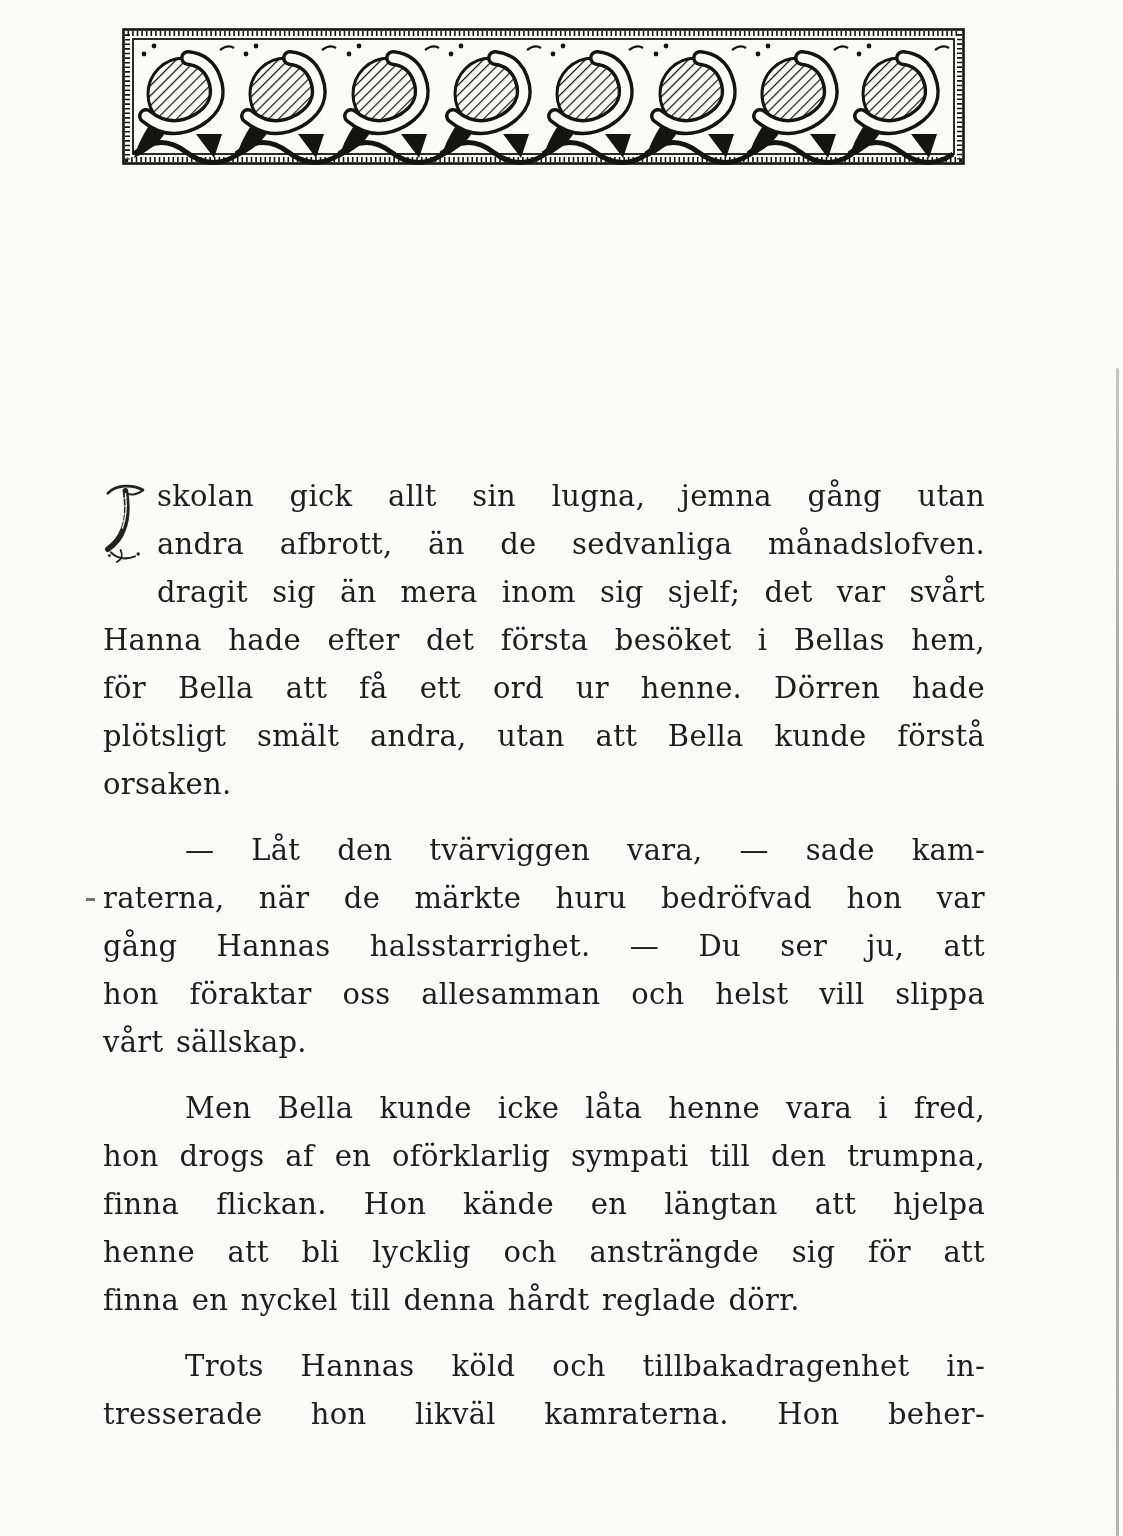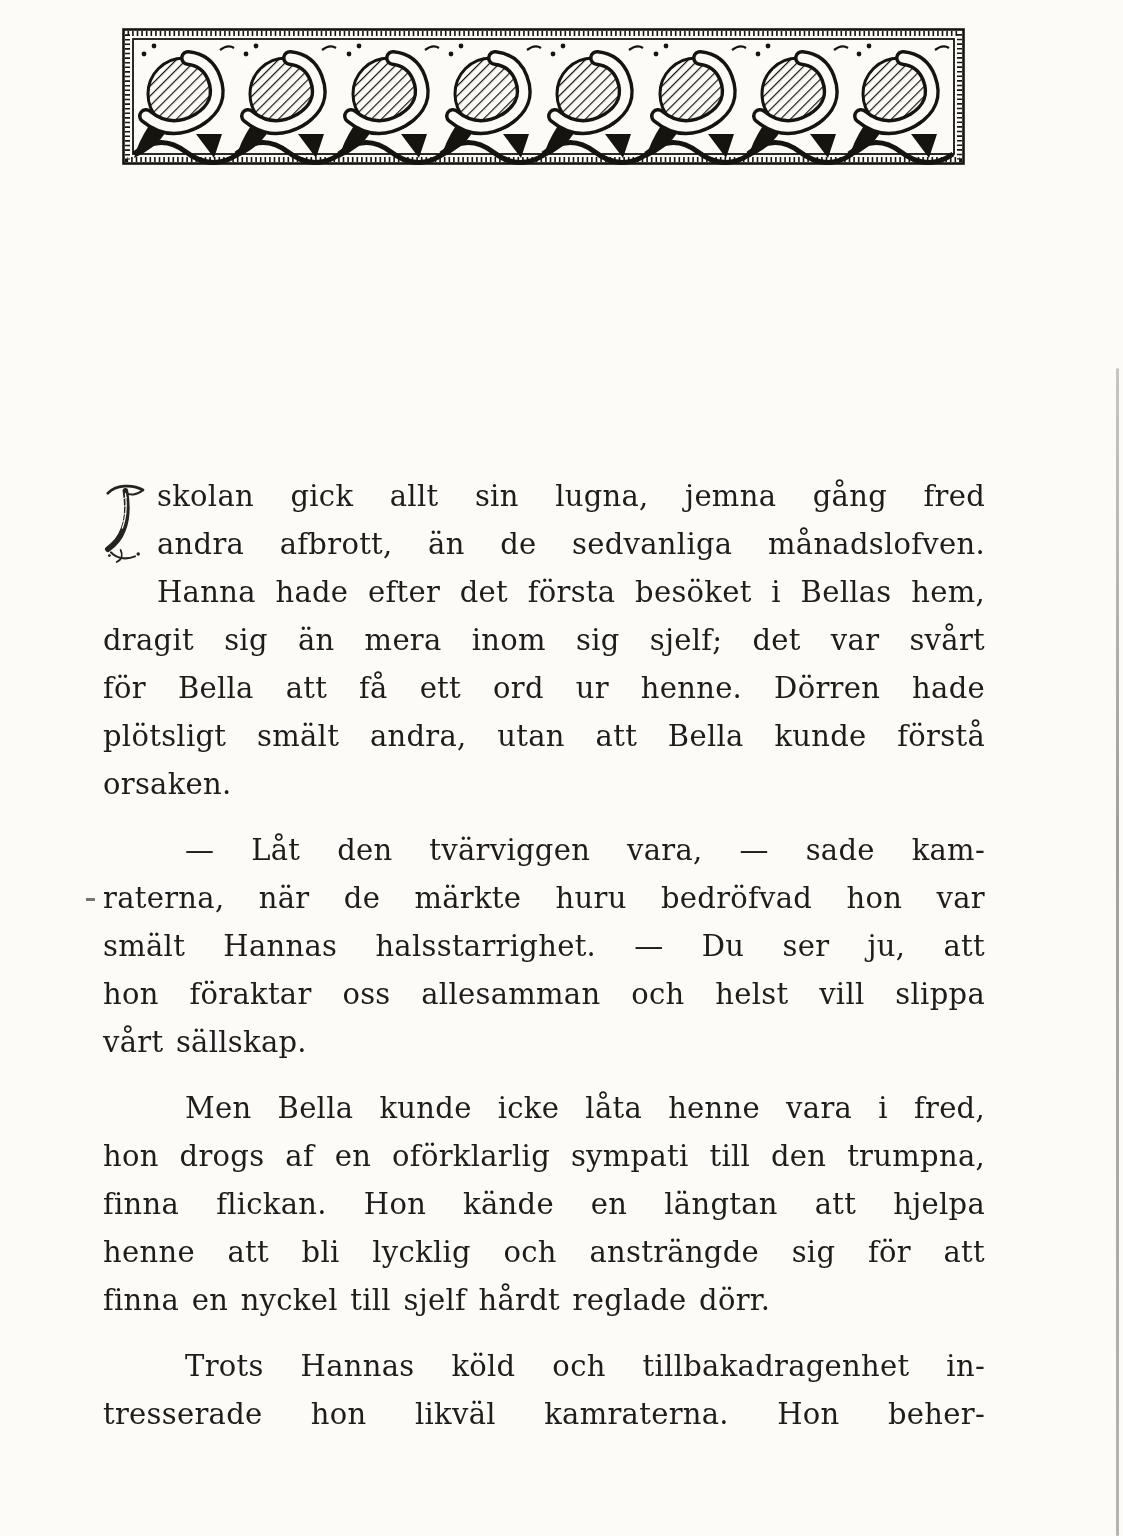--- a/index.html
+++ b/index.html
@@ -138,43 +138,43 @@
           <path d="M50 10 C42 17 33 17 28 13" fill="none" stroke="#25231f" stroke-width="2.4" stroke-linecap="round"></path>
           <path d="M28 11 C31 30 31 46 25 60 C21 71 13 79 6 84" fill="none" stroke="#25231f" stroke-width="7" stroke-linecap="round"></path>
           <path d="M28 14 C30 30 29 45 24 58" fill="none" stroke="#fcfbf8" stroke-width="1.6"></path>
           <path d="M22 22 l8 -3 M22 32 l8 -3 M21 42 l8 -3 M19 52 l8 -4" stroke="#fcfbf8" stroke-width="1.2"></path>
           <path d="M10 88 C16 95 28 98 40 93" fill="none" stroke="#25231f" stroke-width="2.6" stroke-linecap="round"></path>
           <path d="M22 85 C25 91 24 97 17 100" fill="none" stroke="#25231f" stroke-width="2.2" stroke-linecap="round"></path>
           <circle cx="44" cy="90" r="2.2" fill="#25231f"></circle>
           <circle cx="8" cy="92" r="1.8" fill="#25231f"></circle>
         </svg>
       </span>
-      <div class="line just">skolan gick allt sin lugna, jemna gång fred</div>
+      <div class="line just">skolan gick allt sin lugna, jemna gång utan</div>
       <div class="line just">andra afbrott, än de sedvanliga månadslofven.</div>
+      <div class="line just">dragit sig än mera inom sig sjelf; det var svårt</div>
       <div class="line just">Hanna hade efter det första besöket i Bellas hem,</div>
-      <div class="line just">dragit sig än mera inom sig sjelf; det var svårt</div>
       <div class="line just">för Bella att få ett ord ur henne. Dörren hade</div>
       <div class="line just">plötsligt smält andra, utan att Bella kunde förstå</div>
       <div class="line">orsaken.</div>
     </div>
 
     <div class="para">
       <div class="line just indent">— Låt den tvärviggen vara, — sade kam-</div>
       <div class="line just">raterna, när de märkte huru bedröfvad hon var</div>
-      <div class="line just">smält Hannas halsstarrighet. — Du ser ju, att</div>
+      <div class="line just">gång Hannas halsstarrighet. — Du ser ju, att</div>
       <div class="line just">hon föraktar oss allesamman och helst vill slippa</div>
       <div class="line">vårt sällskap.</div>
     </div>
 
     <div class="para">
       <div class="line just indent">Men Bella kunde icke låta henne vara i fred,</div>
       <div class="line just">hon drogs af en oförklarlig sympati till den trumpna,</div>
       <div class="line just">finna flickan. Hon kände en längtan att hjelpa</div>
       <div class="line just">henne att bli lycklig och ansträngde sig för att</div>
-      <div class="line">finna en nyckel till sjelf hårdt reglade dörr.</div>
+      <div class="line">finna en nyckel till denna hårdt reglade dörr.</div>
     </div>
 
     <div class="para">
       <div class="line just indent">Trots Hannas köld och tillbakadragenhet in-</div>
       <div class="line just">tresserade hon likväl kamraterna. Hon beher-</div>
     </div>
 
   </div>
 
   <div class="scan-edge"></div>

